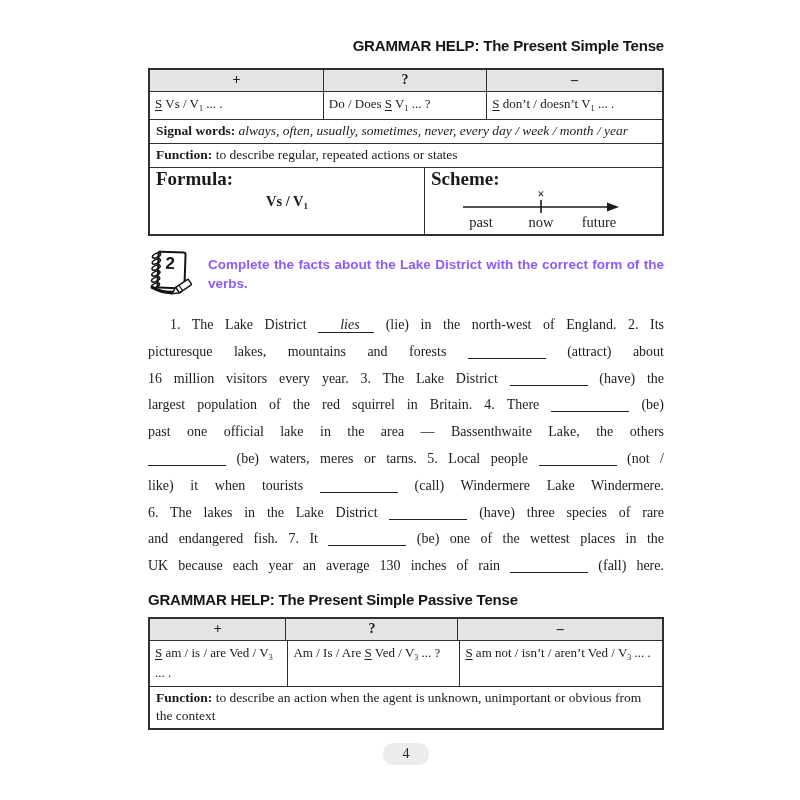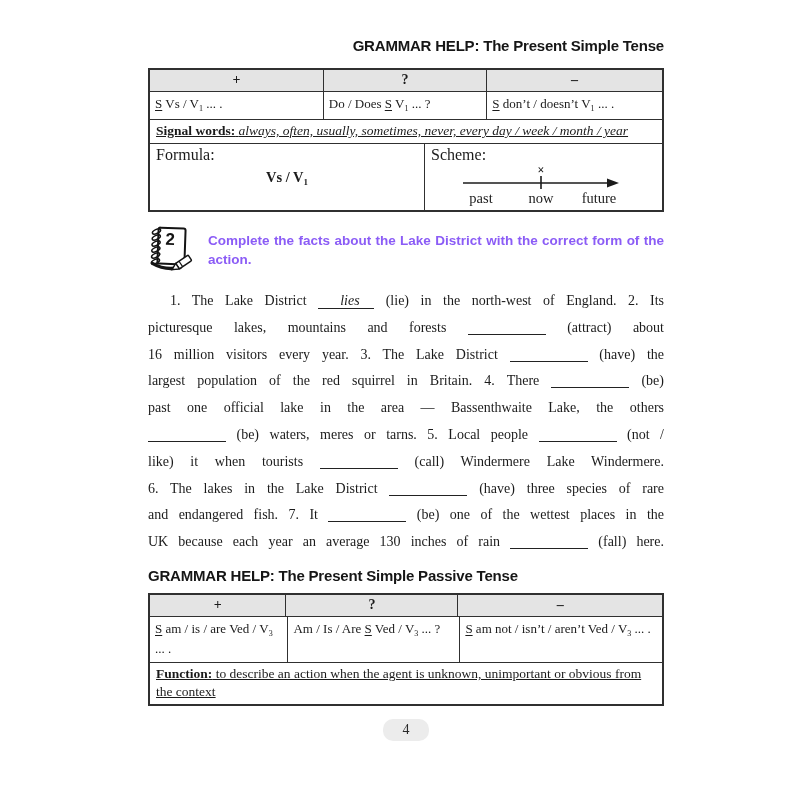--- a/index.html
+++ b/index.html
@@ -24,26 +24,26 @@
   .gcell {
     border-left:1.5px solid #303030; padding:2px 6px 3px;
     font-size:13.5px; line-height:18px;
   }
   .gcell:first-child { border-left:0; }
   .grow.head .gcell {
     background:#e4e4e4; text-align:center; font-weight:700;
     font-size:14px; padding:1px 0 2px;
   }
   .grow.forms .gcell { font-weight:400; font-size:13px; line-height:18px; padding:3px 5px 4px; }
-  .gcell.full { flex:1 1 auto;text-decoration:underline; }
+  .gcell.full { flex:1 1 auto; }
   .t1 .c1 { flex:175 0 0; } .t1 .c2 { flex:164 0 0; } .t1 .c3 { flex:177 0 0; }
   .t2 .c1 { flex:137 0 0; } .t2 .c2 { flex:173 0 0; } .t2 .c3 { flex:206 0 0; }
   .fcell { flex:278 0 0; min-height:57px; }
   .scell { flex:238 0 0; padding-bottom:4px; }
-  .cell-label { font-weight:400; font-size:16px; }
+  .cell-label { font-weight:700; font-size:19px; }
   .formula-value { text-align:center; font-weight:700; font-size:14.5px; margin-top:4px; }
   .u { text-decoration:underline; text-underline-offset:2px; }
   sub { font-size:0.62em; vertical-align:baseline; position:relative; top:0.35em; }
 
   
   .timeline { display:block; margin:0 0 0 10px; }
 
   
   .exercise-header { display:flex; margin-top:12px; }
   .ex-icon { flex:0 0 52px; margin-left:-4px; }
@@ -91,20 +91,23 @@
     </div>
     <div class="grow forms">
       <div class="gcell c1"><span class="u">S</span> Vs / V<sub>1</sub> ... .</div>
       <div class="gcell c2">Do / Does <span class="u">S</span> V<sub>1</sub> ... ?</div>
       <div class="gcell c3"><span class="u">S</span> don’t / doesn’t V<sub>1</sub> ... .</div>
     </div>
     <div class="grow">
       <div class="gcell full"><b>Signal words:</b> <i>always, often, usually, sometimes, never, every day / week / month / year</i></div>
     </div>
     <div class="grow">
+      <div class="gcell full"><b>Function:</b> to describe regular, repeated actions or states</div>
+    </div>
+    <div class="grow">
       <div class="gcell fcell">
         <div class="cell-label">Formula:</div>
         <div class="formula-value">Vs / V<sub>1</sub></div>
       </div>
       <div class="gcell scell">
         <div class="cell-label">Scheme:</div>
         <svg class="timeline" width="215" height="42" viewBox="0 0 215 42">
           <text x="100" y="10" text-anchor="middle" font-size="12" font-weight="bold" font-family="Liberation Serif, serif" fill="#1b1b1b">×</text>
           <line x1="22" y1="19" x2="168" y2="19" stroke="#1b1b1b" stroke-width="1.6"></line>
           <polygon points="166,14.5 178,19 166,23.5" fill="#1b1b1b"></polygon>
@@ -133,21 +136,21 @@
         <text x="26" y="21" text-anchor="middle" font-size="17" font-weight="bold" font-family="Liberation Sans, sans-serif" fill="#141414">2</text>
         <g transform="rotate(-36 40 38)">
           <rect x="33" y="34.5" width="15" height="6.5" rx="1" fill="#ffffff" stroke="#141414" stroke-width="1.5"></rect>
           <polygon points="33,34.5 26.5,37.7 33,41" fill="#ffffff" stroke="#141414" stroke-width="1.4"></polygon>
           <line x1="37" y1="34.5" x2="37" y2="41" stroke="#141414" stroke-width="1.2"></line>
         </g>
       </g>
     </svg>
     <div class="instruction">
         <div>Complete the facts about the Lake District with the correct form of the</div>
-        <div>action.</div>
+        <div>verbs.</div>
       </div>
   </div>
 
   <div class="passage">
       <div>1. The Lake District <span class="blank ans">lies</span> (lie) in the north-west of England. 2. Its</div>
       <div>picturesque lakes, mountains and forests <span class="blank"></span> (attract) about</div>
       <div>16 million visitors every year. 3. The Lake District <span class="blank"></span> (have) the</div>
       <div>largest population of the red squirrel in Britain. 4. There <span class="blank"></span> (be)</div>
       <div>past one official lake in the area — Bassenthwaite Lake, the others</div>
       <div><span class="blank"></span> (be) waters, meres or tarns. 5. Local people <span class="blank"></span> (not /</div>

